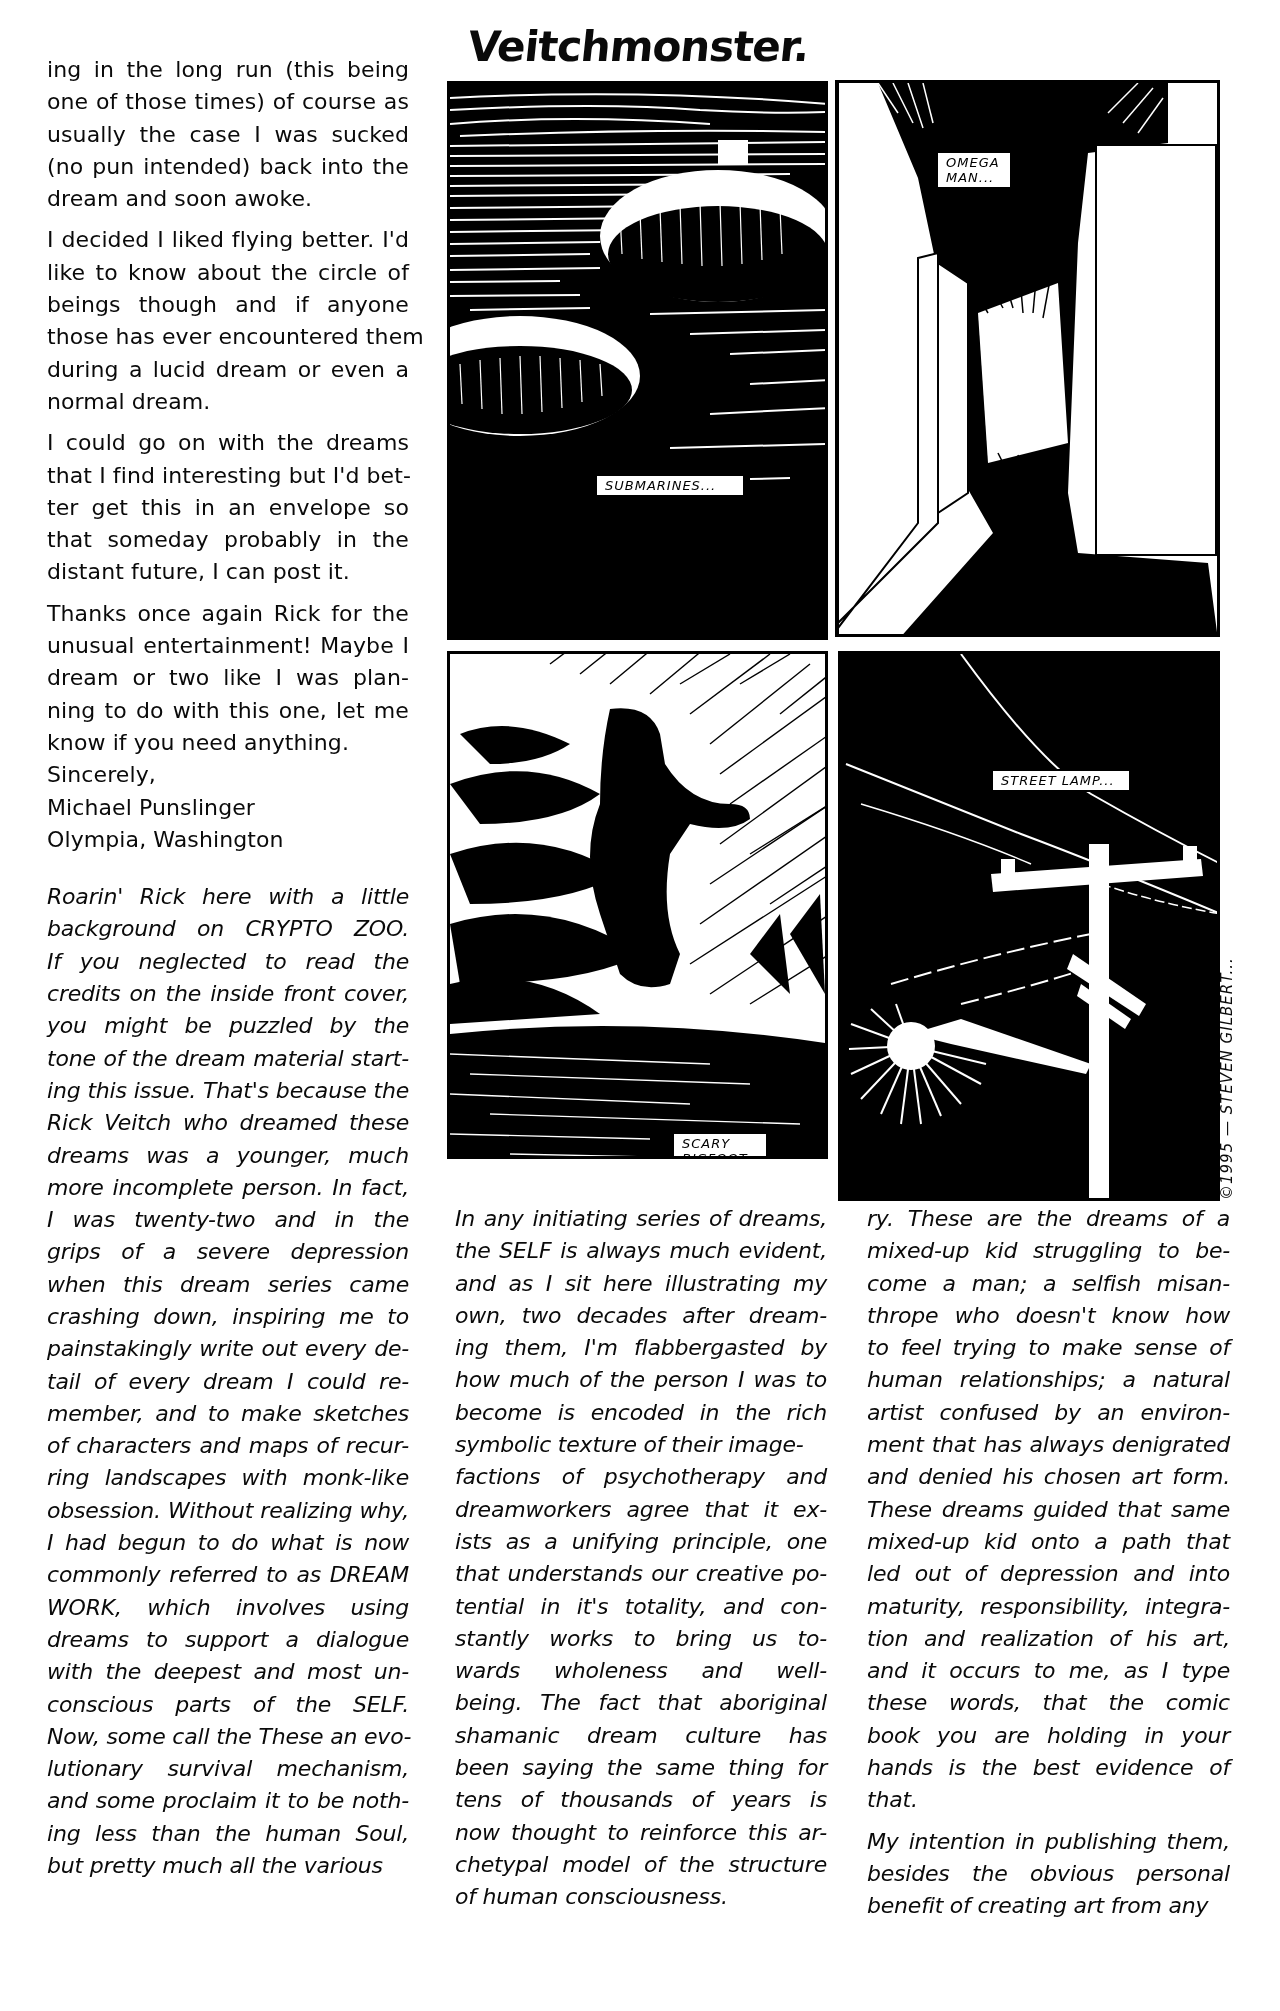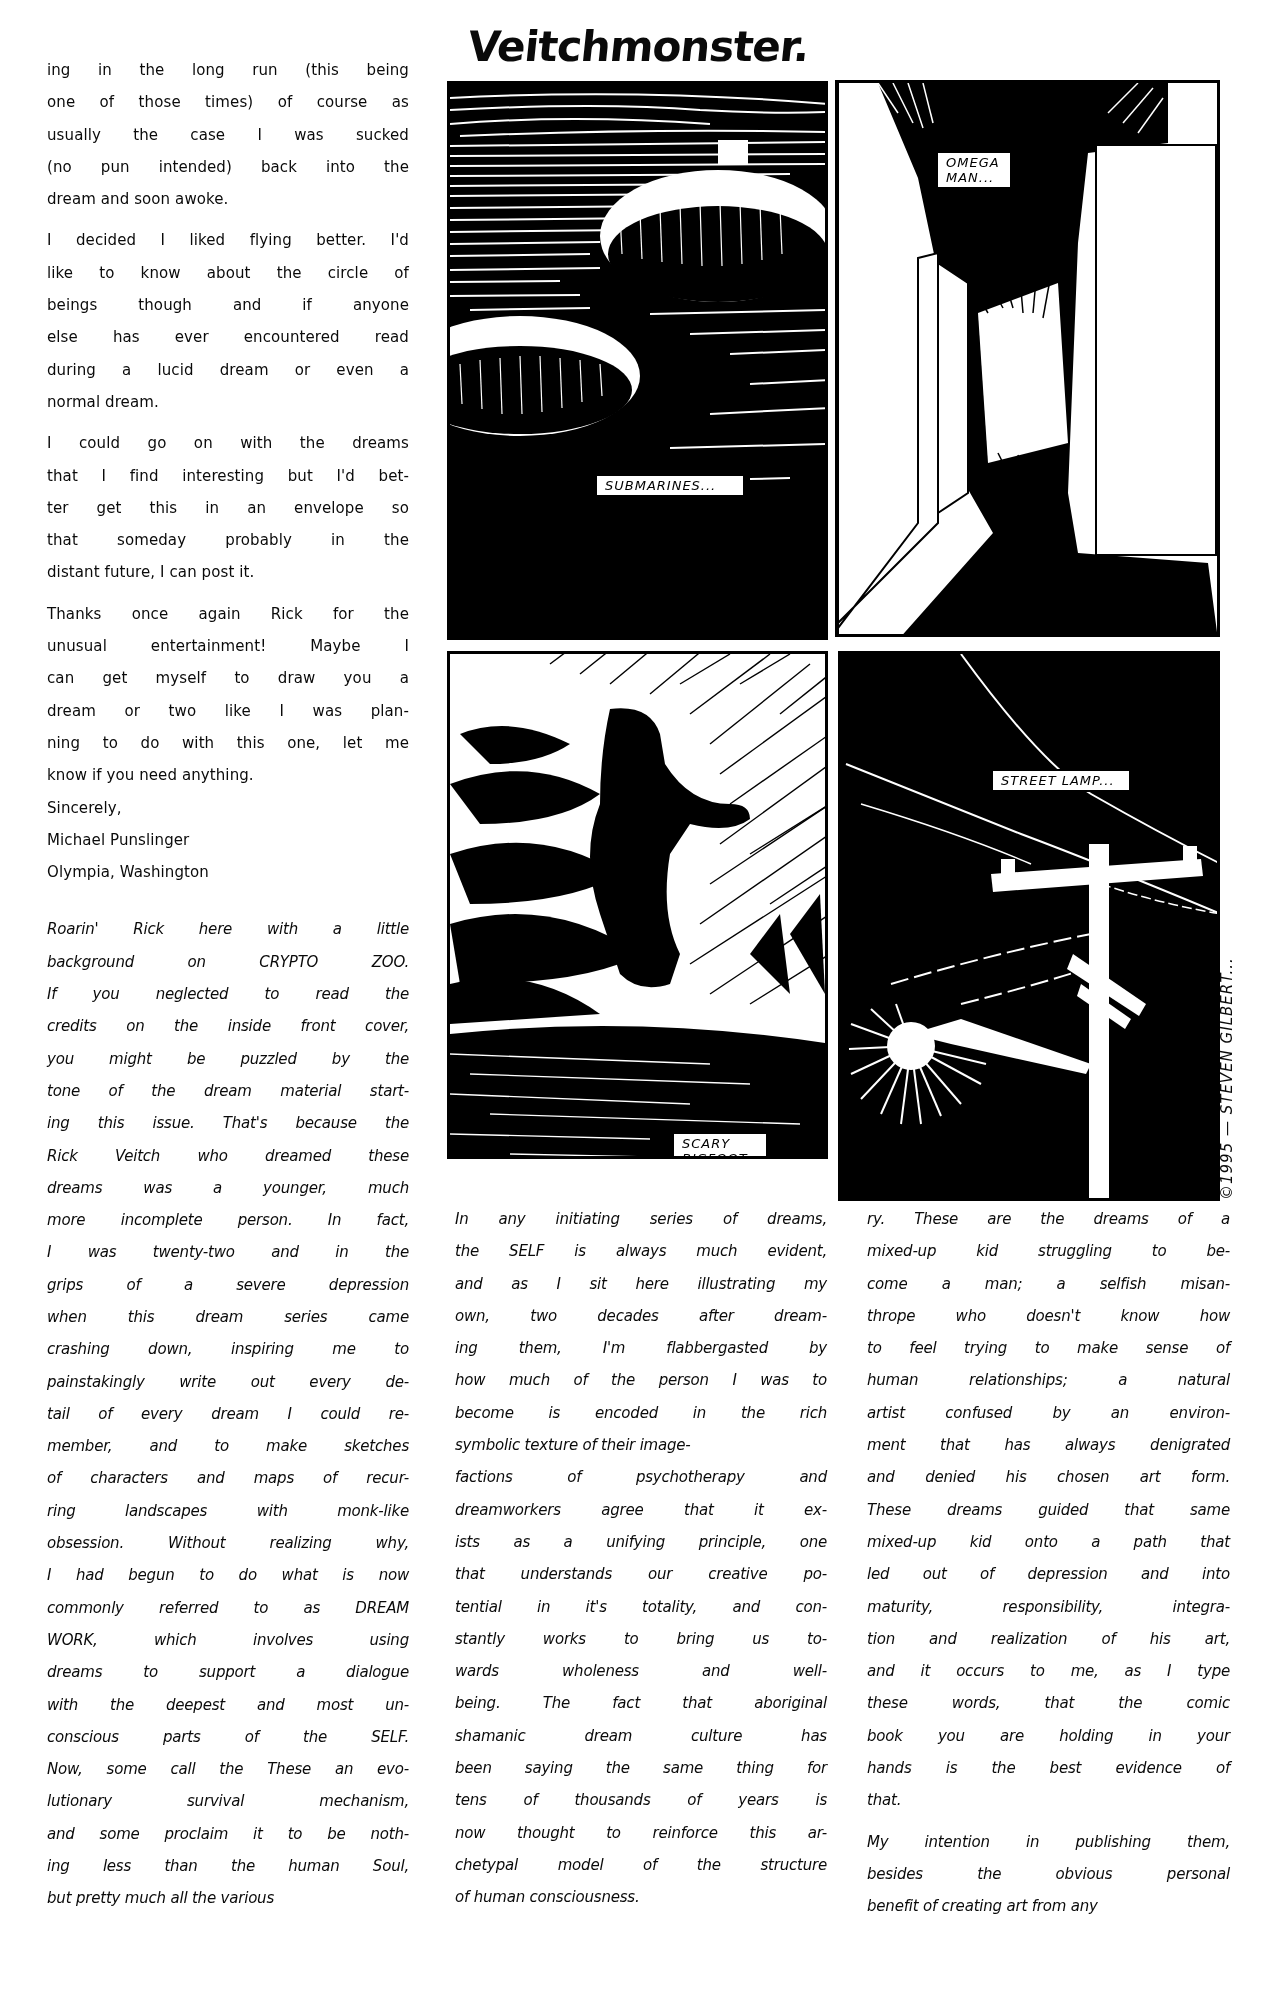--- a/index.html
+++ b/index.html
@@ -1,17 +1,17 @@
 <!DOCTYPE html>
 <html><head>
 <meta charset="utf-8">
 <style>
   html, body { margin:0; padding:0; background:#ffffff; }
   body { width:1280px; height:2011px; position:relative; overflow:hidden; font-family:"DejaVu Sans", sans-serif; color:#0a0a0a; }
-  .col { position:absolute; font-size:15px; line-height:32.3px; }
+  .col { position:absolute; font-size:22px; line-height:32.3px; }
   .col .gap { margin-top:9px; }
   .it { font-style:italic; letter-spacing:-0.2px; }
   #col-left { left:47px; top:54px; width:362px; }
   #col-left .upright { letter-spacing:0.1px; }
   #col-mid { left:455px; top:1203px; width:372px; }
   #col-right { left:867px; top:1203px; width:363px; }
   .sig { text-align:left !important; }
   .line { display:block; text-align:justify; text-align-last:justify; white-space:nowrap; }
   .line.last { text-align-last:left; }
   .title { position:absolute; left:468px; top:22px; font-family:"DejaVu Sans", sans-serif; font-weight:bold; font-size:42px; letter-spacing:-1px; transform:skewX(-6deg); }
@@ -30,35 +30,34 @@
         <span class="line">ing in the long run (this being</span>
         <span class="line">one of those times) of course as</span>
         <span class="line">usually the case I was sucked</span>
         <span class="line">(no pun intended) back into the</span>
         <span class="line last">dream and soon awoke.</span>
       </div>
       <div class="gap">
         <span class="line">I decided I liked flying better. I'd</span>
         <span class="line">like to know about the circle of</span>
         <span class="line">beings though and if anyone</span>
-        <span class="line">else has ever encountered read</span>
+        <span class="line">those has ever encountered them</span>
         <span class="line">during a lucid dream or even a</span>
         <span class="line last">normal dream.</span>
       </div>
       <div class="gap">
         <span class="line">I could go on with the dreams</span>
         <span class="line">that I find interesting but I'd bet-</span>
         <span class="line">ter get this in an envelope so</span>
         <span class="line">that someday probably in the</span>
         <span class="line last">distant future, I can post it.</span>
       </div>
       <div class="gap">
         <span class="line">Thanks once again Rick for the</span>
         <span class="line">unusual entertainment! Maybe I</span>
-        <span class="line">can get myself to draw you a</span>
         <span class="line">dream or two like I was plan-</span>
         <span class="line">ning to do with this one, let me</span>
         <span class="line last">know if you need anything.</span>
       </div>
     </div>
   <div class="upright sig" style="text-align:left;">
     <span class="line last">Sincerely,</span>
     <span class="line last">Michael Punslinger</span>
     <span class="line last">Olympia, Washington</span>
   </div>

